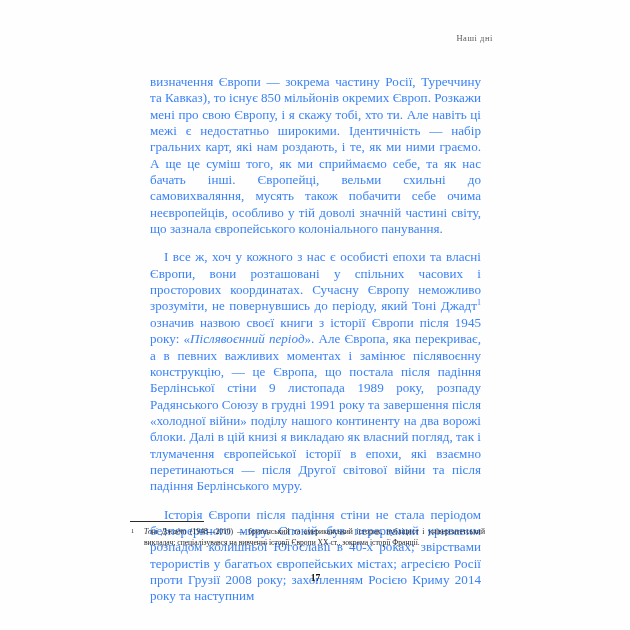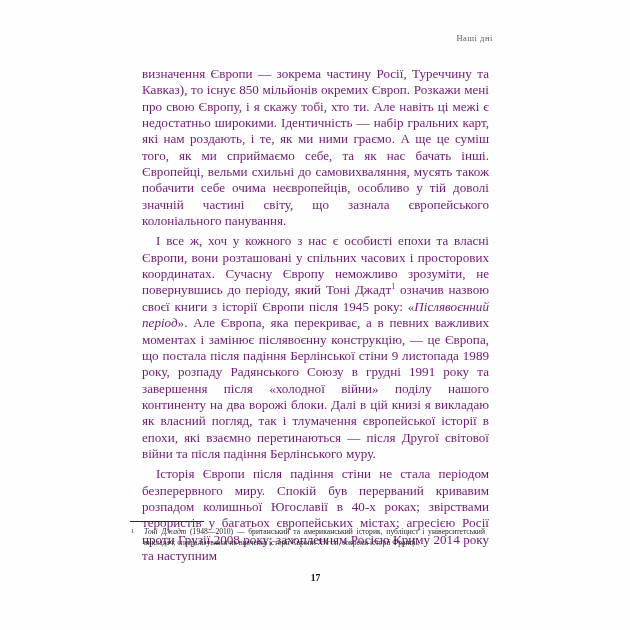--- a/index.html
+++ b/index.html
@@ -38,27 +38,27 @@
 
   
   .text-block {
     position: absolute;
     top: 62px;
     left: 138px;
     width: 355px;
   }
 
   p.body-par {
-    margin: 4px;
+    margin: 12px;
     font-size: 13.1px;
     line-height: 16.35px;
     text-align: justify;
     text-justify: inter-word;
     hyphens: manual;
-    color: #701a75;
+    color: #3b82f6;
     letter-spacing: 0.01px;
   }
   p.body-par.indent {
     text-indent: 14px;
   }
 
   i.ital {
     font-style: italic;
   }
 

